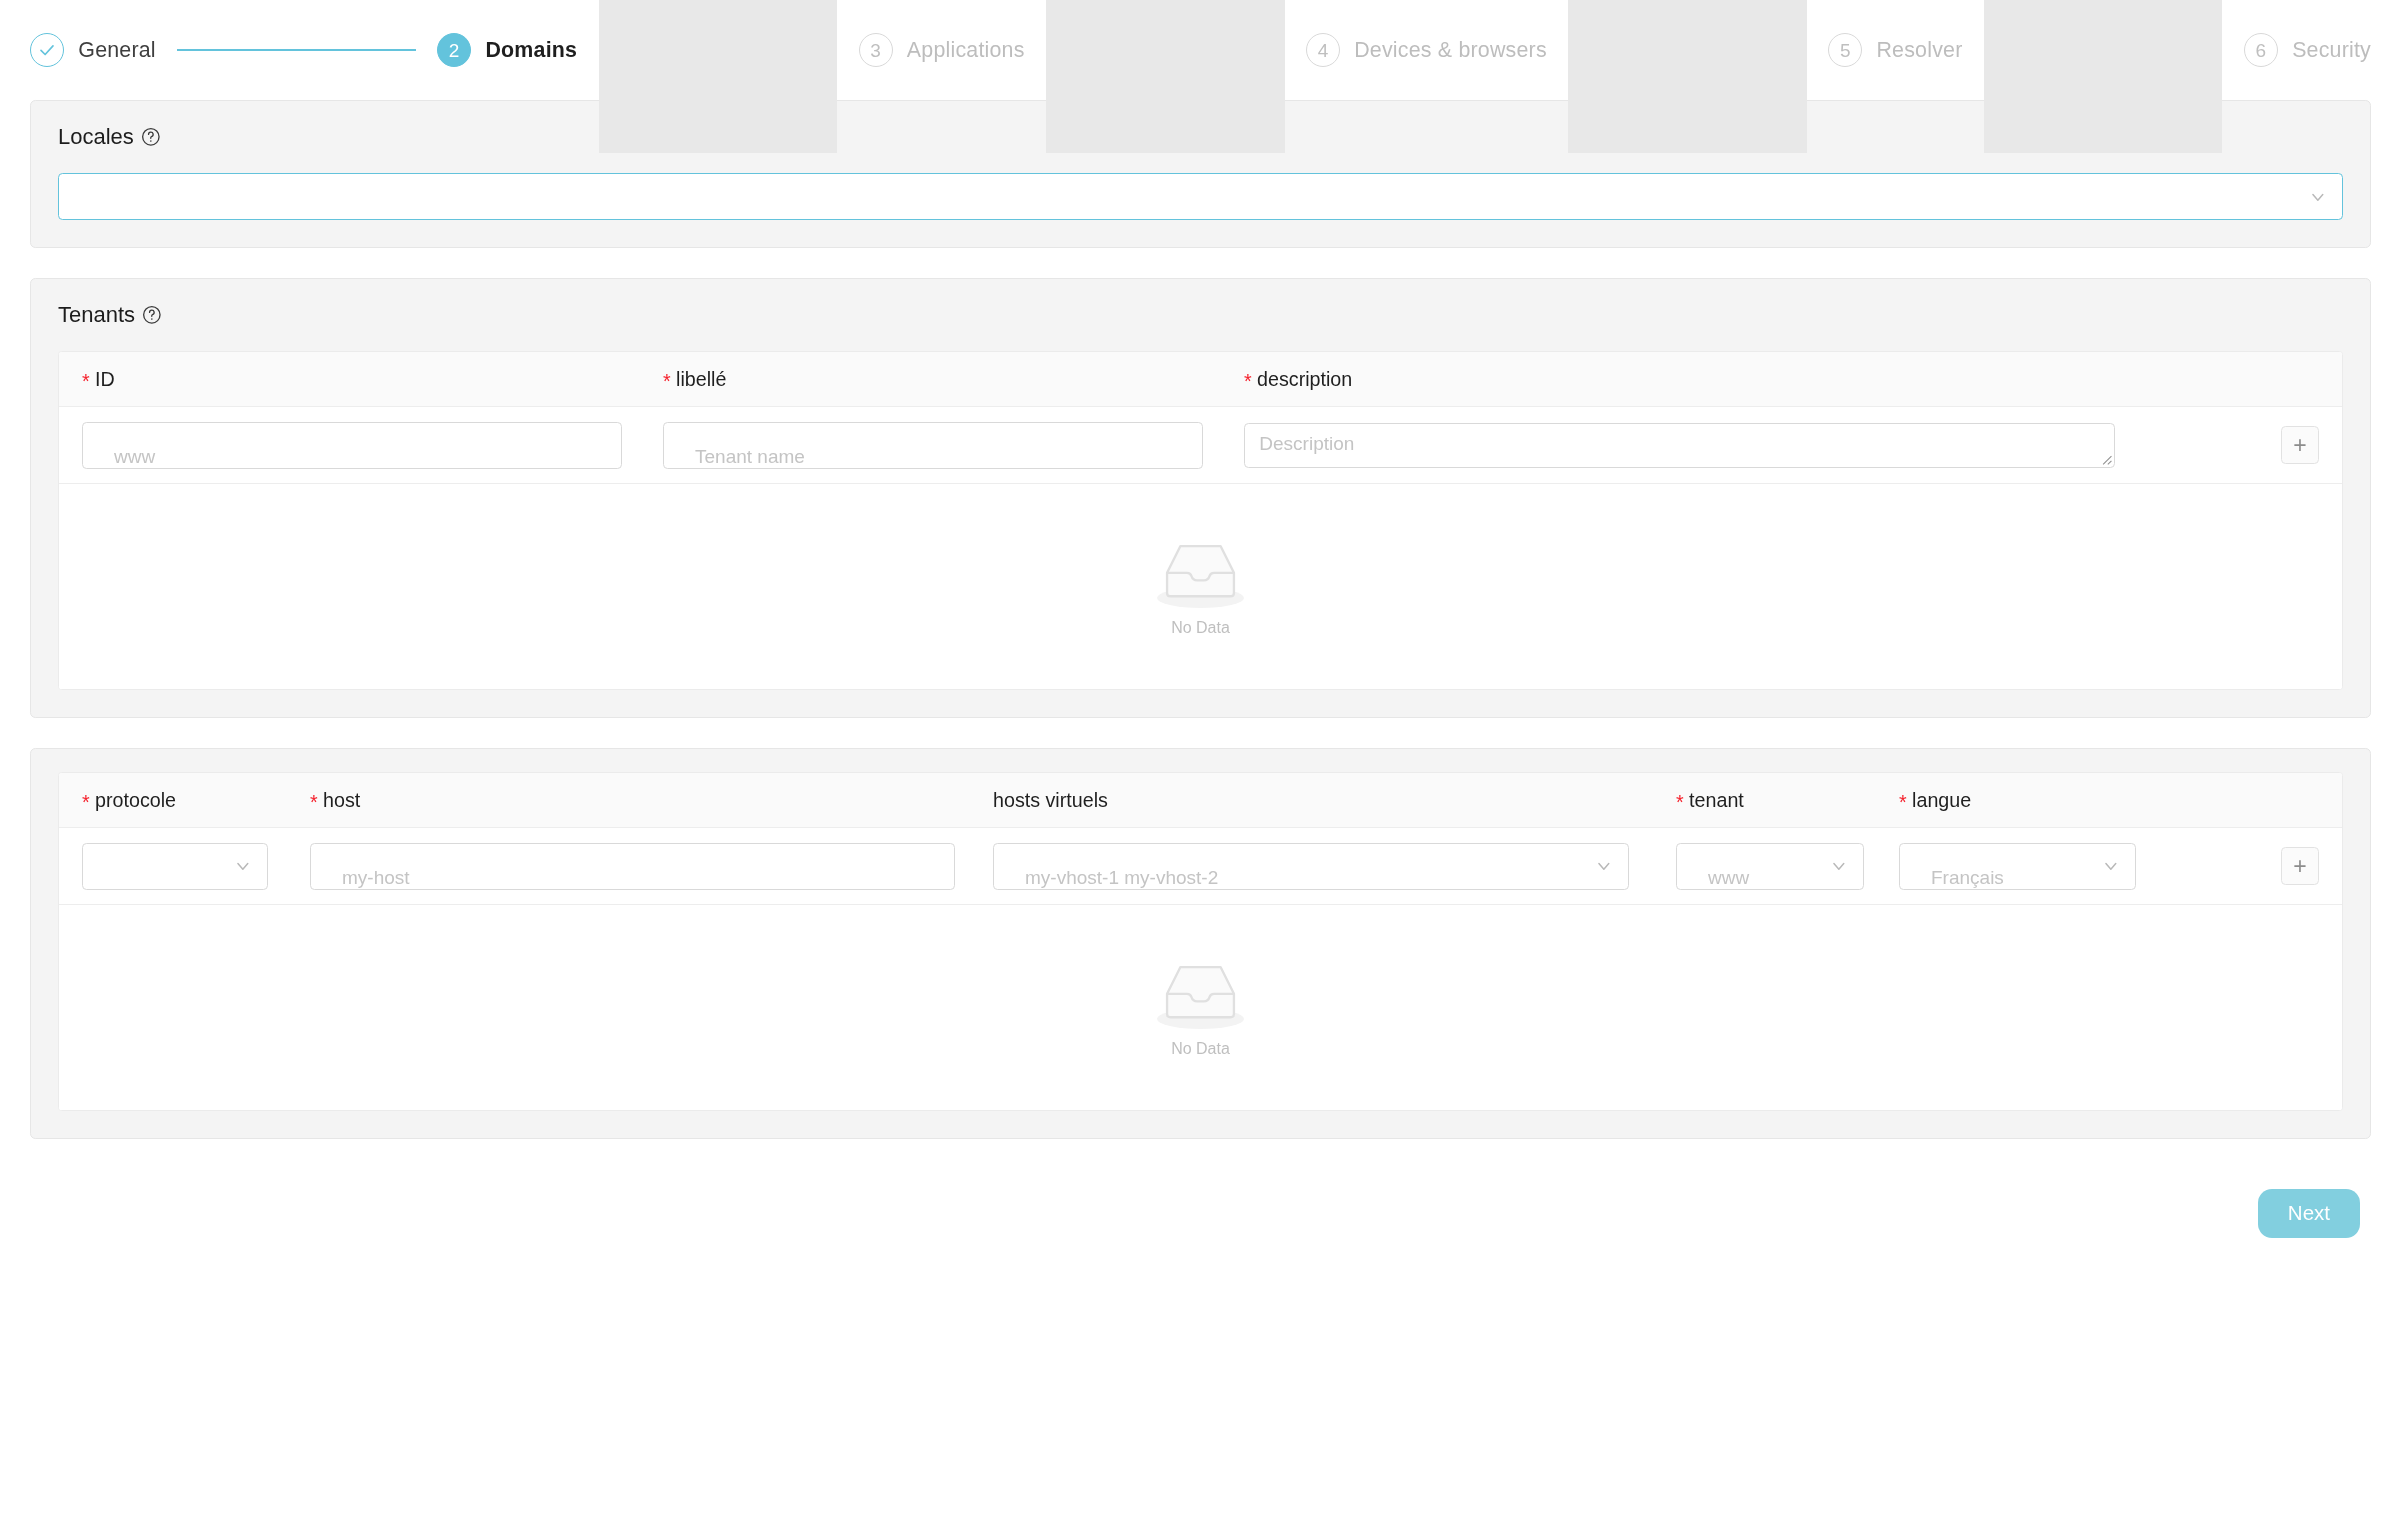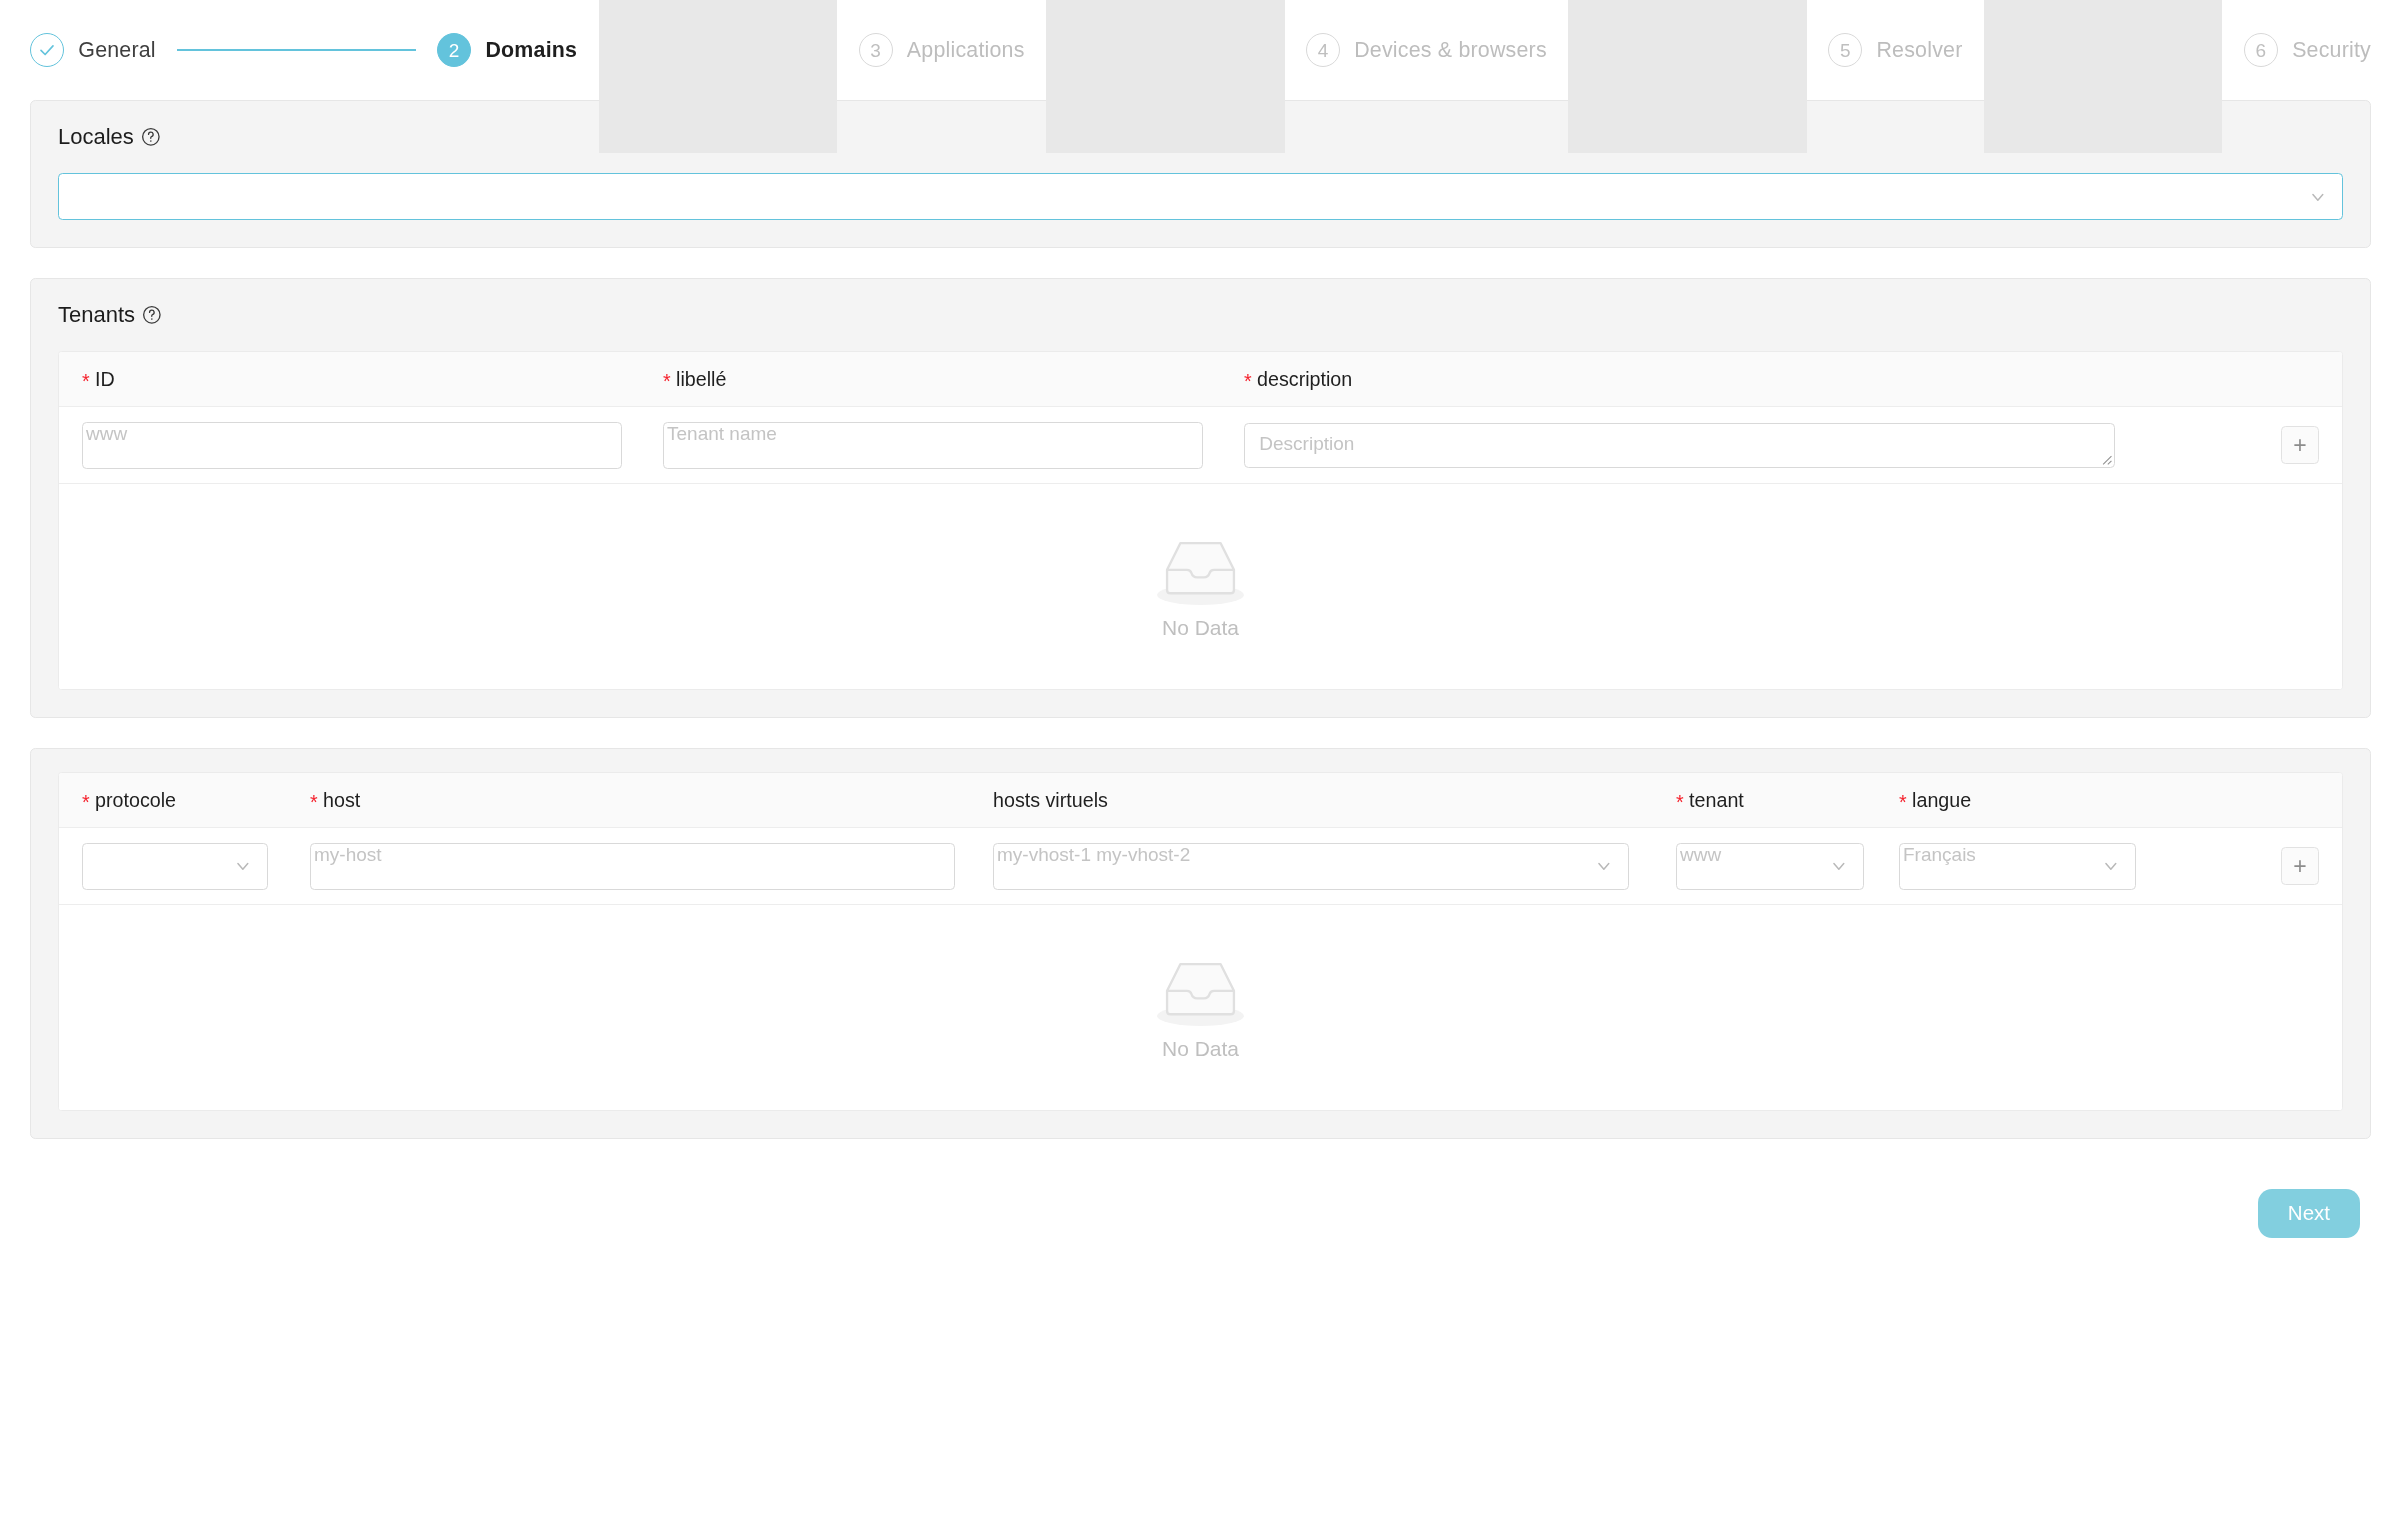--- a/index.html
+++ b/index.html
@@ -106,22 +106,22 @@
     vertical-align: middle;
   }
 
   
   .field {
     background: #ffffff;
     border: 0.9px solid #d9d9d9;
     border-radius: 4.5px;
     height: 47px;
     display: flex;
-    align-items: flex-start;
-    padding: 0 3px;
+    align-items: flex-end;
+    padding: 0 31px;
     font-size: 19px;
     color: #c2c2c2;
     position: relative;
   }
   .field.focused { border-color: #63c3dc; }
   .field .ph { color: #c4c4c4; font-size: 19px; }
   .field .val { color: #c4c4c4; font-size: 19px; }
   .chevron {
     position: absolute;
     right: 14.3px;
@@ -214,21 +214,21 @@
     background: #ffffff;
     height: 205px;
     display: flex;
     flex-direction: column;
     align-items: center;
     justify-content: center;
     gap: 5.4px;
   }
   .empty-text {
     color: #bfbfbf;
-    font-size: 21px;
+    font-size: 16px;
   }
 
   
   .footer {
     display: flex;
     justify-content: flex-end;
     padding: 19.7px 41px 36px 41px;
   }
   .next-btn {
     background: #82cfdf;

